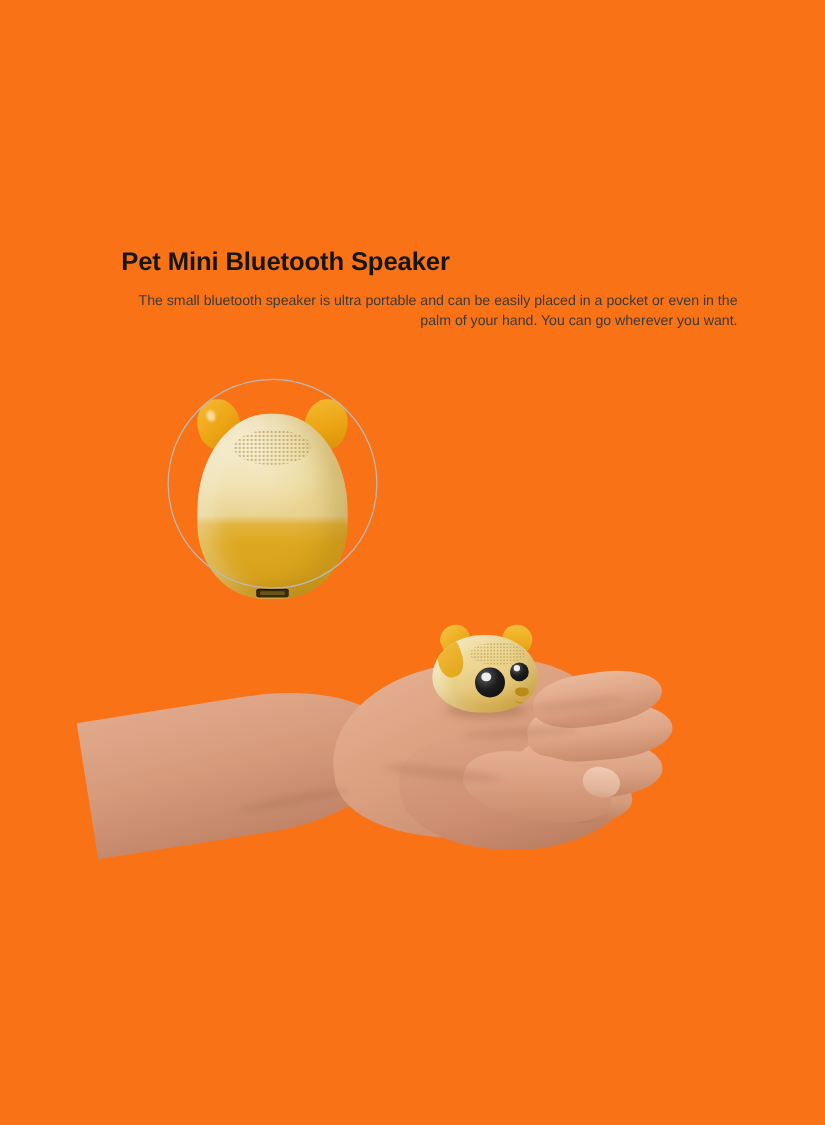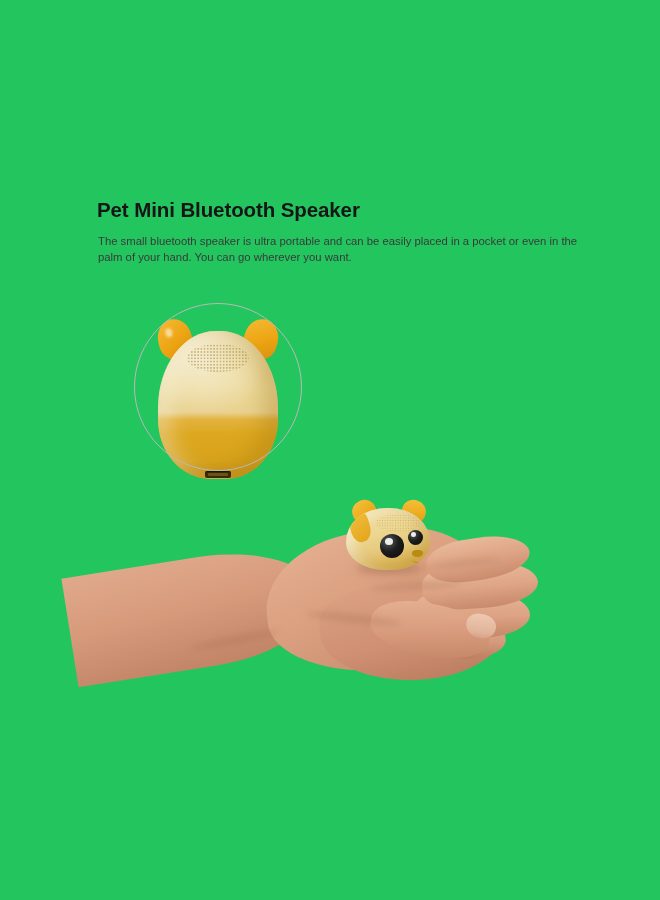--- a/index.html
+++ b/index.html
@@ -12,21 +12,21 @@
     height: 900px;
     position: relative;
     overflow: hidden;
     font-family: "Liberation Sans", sans-serif;
     -webkit-font-smoothing: antialiased;
   }
 
   .page {
     position: absolute;
     inset: 0;
-    background: #22c55e;
+    background: #f97316;
   }
 
   
   .product-title {
     position: absolute;
     left: 97px;
     top: 198px;
     font-size: 20.5px;
     font-weight: bold;
     color: #161616;
@@ -34,21 +34,21 @@
     white-space: nowrap;
   }
   .product-desc {
     position: absolute;
     left: 98px;
     top: 234px;
     width: 492px;
     font-size: 11.3px;
     line-height: 15.5px;
     color: #3a3a3a;
-    text-align: left;
+    text-align: right;
   }
 
   
   .circle-shot {
     position: absolute;
     left: 134px;
     top: 303px;
     width: 168px;
     height: 168px;
   }

